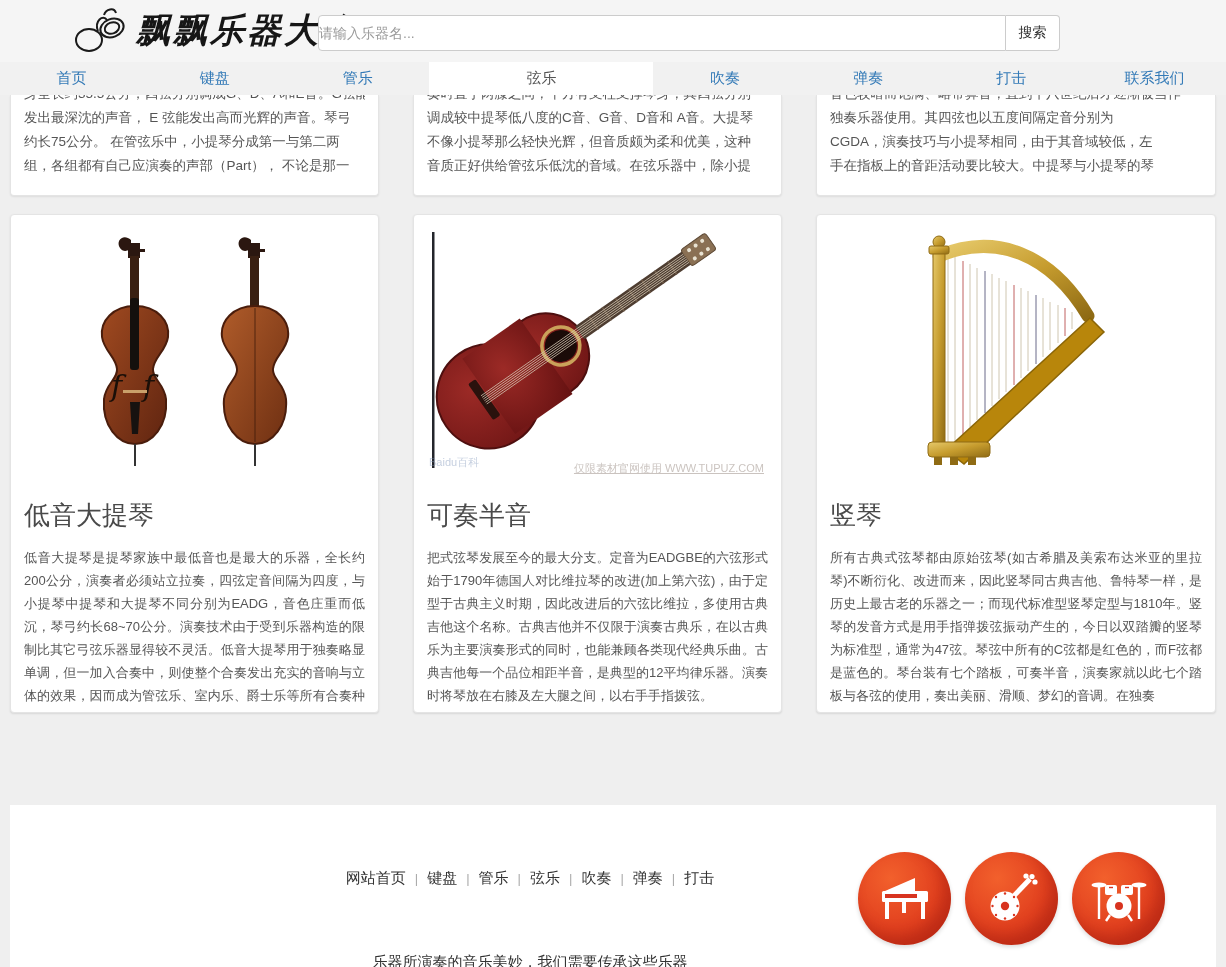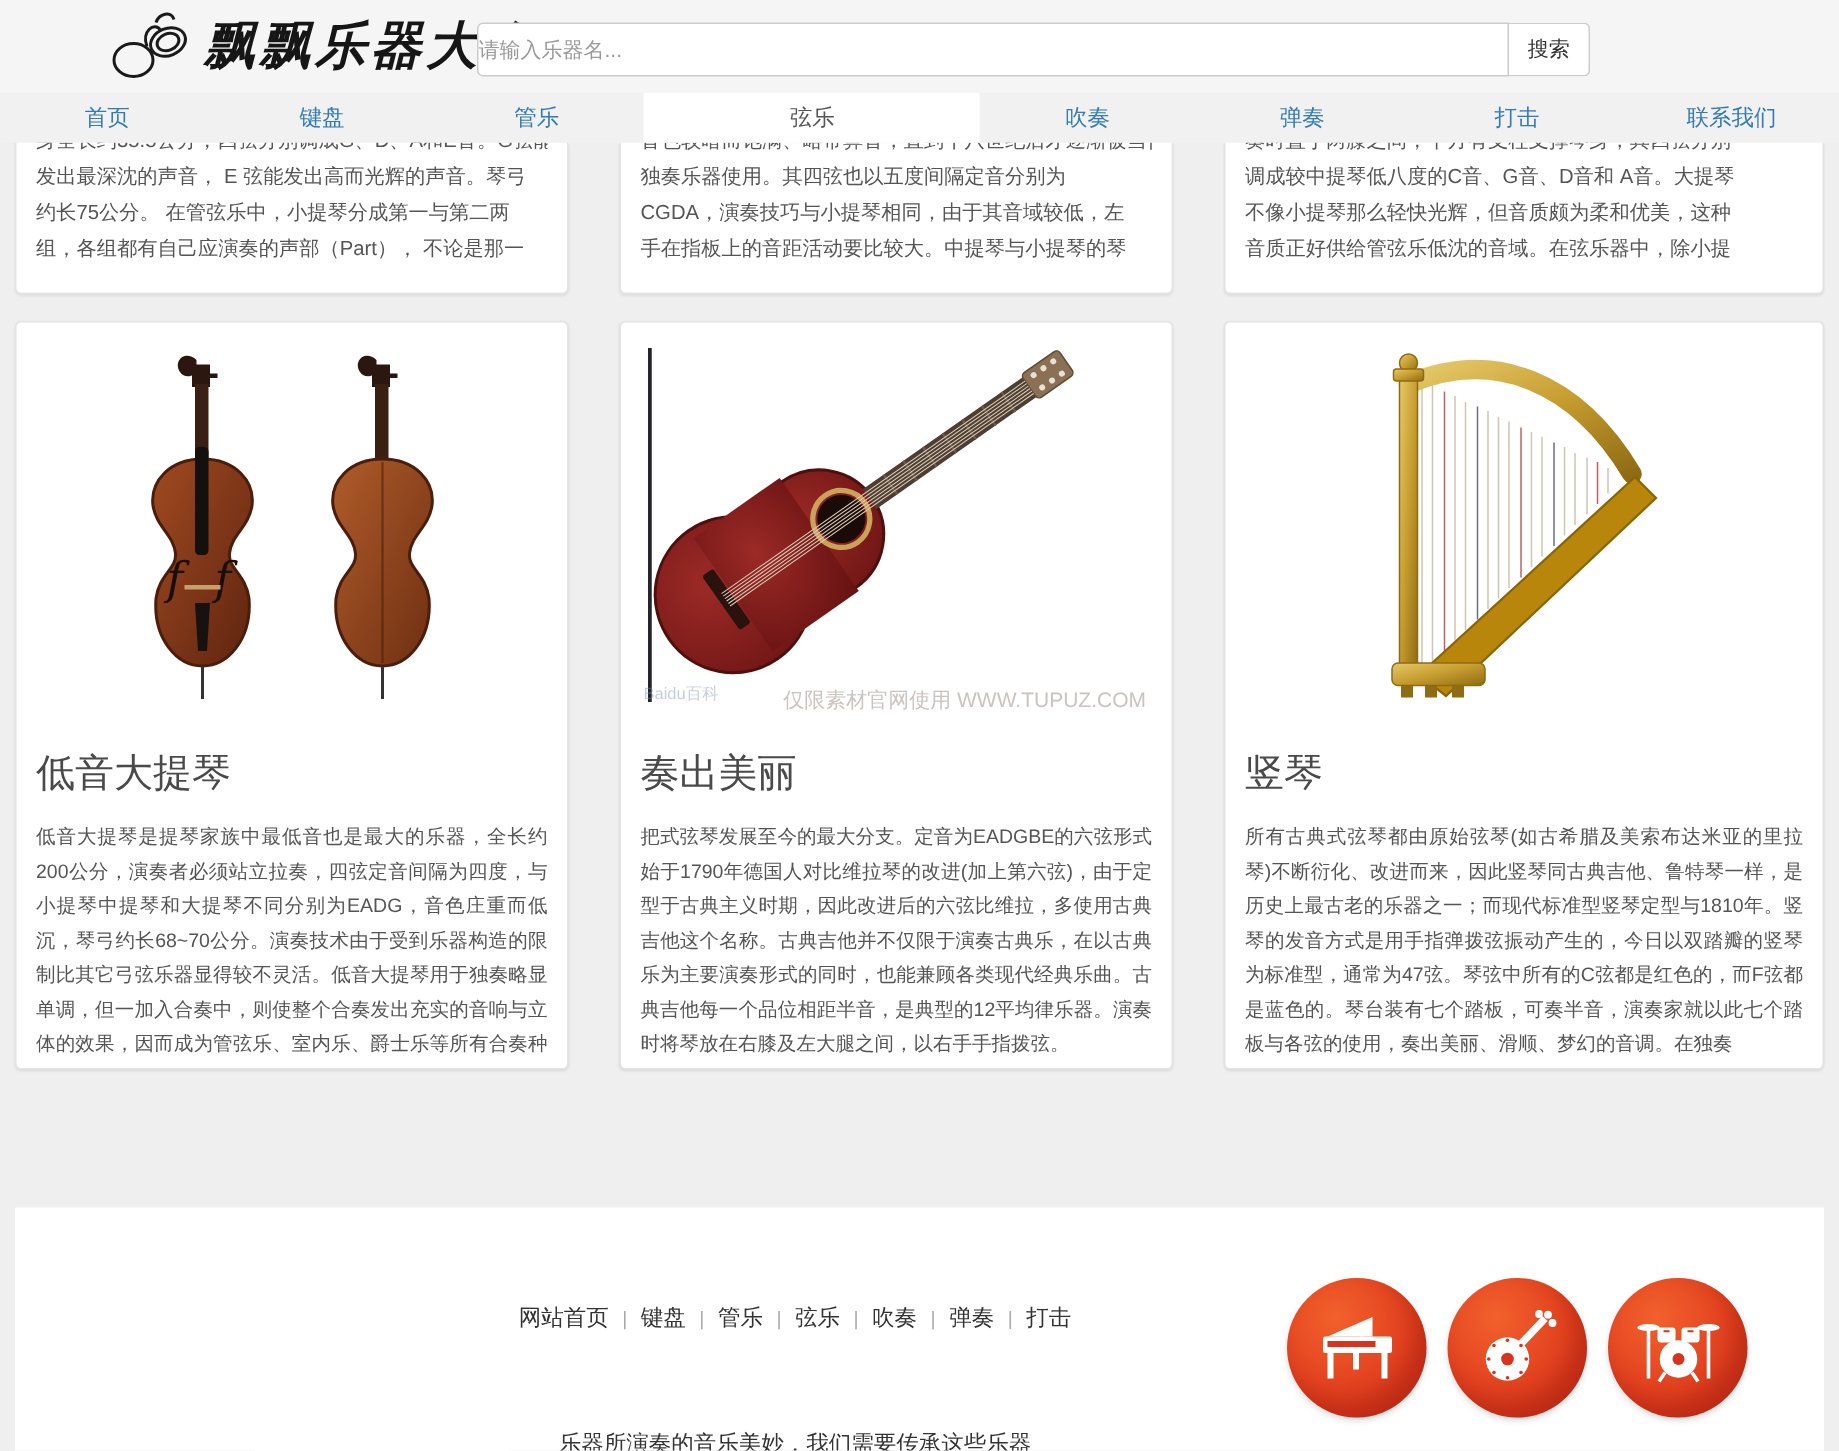--- a/index.html
+++ b/index.html
@@ -58,21 +58,21 @@
   .cards-row{top:214px;}
   .card{
     height:499px;background:#fff;border:1px solid #e4e4e4;border-radius:4px;
     box-shadow:0 1px 2px rgba(0,0,0,0.1);box-sizing:border-box;
     padding:8px 13px;overflow:hidden;
   }
   .card-image{
     height:255px;position:relative;display:flex;align-items:center;justify-content:center;
   }
   .wm-left{position:absolute;left:2px;bottom:8px;font-size:11px;color:#7e94b8;opacity:.45;}
-  .wm-right{position:absolute;right:4px;bottom:2px;font-size:14px;color:#b5aba5;opacity:.7;}
+  .wm-right{position:absolute;right:4px;bottom:2px;font-size:11px;color:#b5aba5;opacity:.7;text-decoration:underline;}
   .card-title{
     font-size:26px;font-weight:400;color:#4a4a4a;margin:20px 0 10px 0;
   }
   .card-desc{
     font-size:13px;line-height:23px;color:#555;text-align:justify;
   }
   
   .site-footer{
     position:absolute;top:805px;left:10px;width:1206px;height:186px;background:#ffffff;
   }
@@ -131,32 +131,32 @@
   <div class="partial-card">
     <div class="partial-text">
       <div class="ptext-line">身全长约35.5公分，四弦分别调成G、D、A和E音。G弦能</div>
       <div class="ptext-line">发出最深沈的声音， E 弦能发出高而光辉的声音。琴弓</div>
       <div class="ptext-line">约长75公分。 在管弦乐中，小提琴分成第一与第二两</div>
       <div class="ptext-line">组，各组都有自己应演奏的声部（Part）， 不论是那一</div>
     </div>
   </div>
   <div class="partial-card">
     <div class="partial-text">
+      <div class="ptext-line">奏时置于两膝之间，下方有支柱支撑琴身，其四弦分别</div>
+      <div class="ptext-line">调成较中提琴低八度的C音、G音、D音和 A音。大提琴</div>
+      <div class="ptext-line">不像小提琴那么轻快光辉，但音质颇为柔和优美，这种</div>
+      <div class="ptext-line">音质正好供给管弦乐低沈的音域。在弦乐器中，除小提</div>
+    </div>
+  </div>
+  <div class="partial-card">
+    <div class="partial-text">
       <div class="ptext-line">音色较暗而饱满、略带鼻音，直到十八世纪后才逐渐被当作</div>
       <div class="ptext-line">独奏乐器使用。其四弦也以五度间隔定音分别为</div>
       <div class="ptext-line">CGDA，演奏技巧与小提琴相同，由于其音域较低，左</div>
       <div class="ptext-line">手在指板上的音距活动要比较大。中提琴与小提琴的琴</div>
-    </div>
-  </div>
-  <div class="partial-card">
-    <div class="partial-text">
-      <div class="ptext-line">奏时置于两膝之间，下方有支柱支撑琴身，其四弦分别</div>
-      <div class="ptext-line">调成较中提琴低八度的C音、G音、D音和 A音。大提琴</div>
-      <div class="ptext-line">不像小提琴那么轻快光辉，但音质颇为柔和优美，这种</div>
-      <div class="ptext-line">音质正好供给管弦乐低沈的音域。在弦乐器中，除小提</div>
     </div>
   </div>
 </div>
 
 <div class="row cards-row">
 
   <div class="card">
     <div class="card-image">
       <svg width="340" height="250" viewBox="0 0 340 250">
         <defs>
@@ -237,21 +237,21 @@
           <line x1="56" y1="-3" x2="303" y2="-3" stroke="#d8cdb8" stroke-width="0.7"></line>
           <line x1="56" y1="-1" x2="303" y2="-1" stroke="#d8cdb8" stroke-width="0.7"></line>
           <line x1="56" y1="1" x2="303" y2="1" stroke="#d8cdb8" stroke-width="0.7"></line>
           <line x1="56" y1="3" x2="303" y2="3" stroke="#d8cdb8" stroke-width="0.7"></line>
           <line x1="56" y1="5" x2="303" y2="5" stroke="#d8cdb8" stroke-width="0.7"></line>
         </g>
       </svg>
       <span class="wm-left">Baidu百科</span>
       <span class="wm-right">仅限素材官网使用 WWW.TUPUZ.COM</span>
     </div>
-    <h2 class="card-title">奏出美丽</h2>
+    <h2 class="card-title">可奏半音</h2>
     <p class="card-desc">把式弦琴发展至今的最大分支。定音为EADGBE的六弦形式始于1790年德国人对比维拉琴的改进(加上第六弦)，由于定型于古典主义时期，因此改进后的六弦比维拉，多使用古典吉他这个名称。古典吉他并不仅限于演奏古典乐，在以古典乐为主要演奏形式的同时，也能兼顾各类现代经典乐曲。古典吉他每一个品位相距半音，是典型的12平均律乐器。演奏时将琴放在右膝及左大腿之间，以右手手指拨弦。</p>
   </div>
 
   <div class="card">
     <div class="card-image">
       <svg width="340" height="250" viewBox="0 0 340 250">
         <defs>
           <linearGradient id="gold" x1="0" y1="0" x2="1" y2="1">
             <stop offset="0" stop-color="#e6c96a"></stop>
               <stop offset="0.5" stop-color="#c69c2e"></stop>

